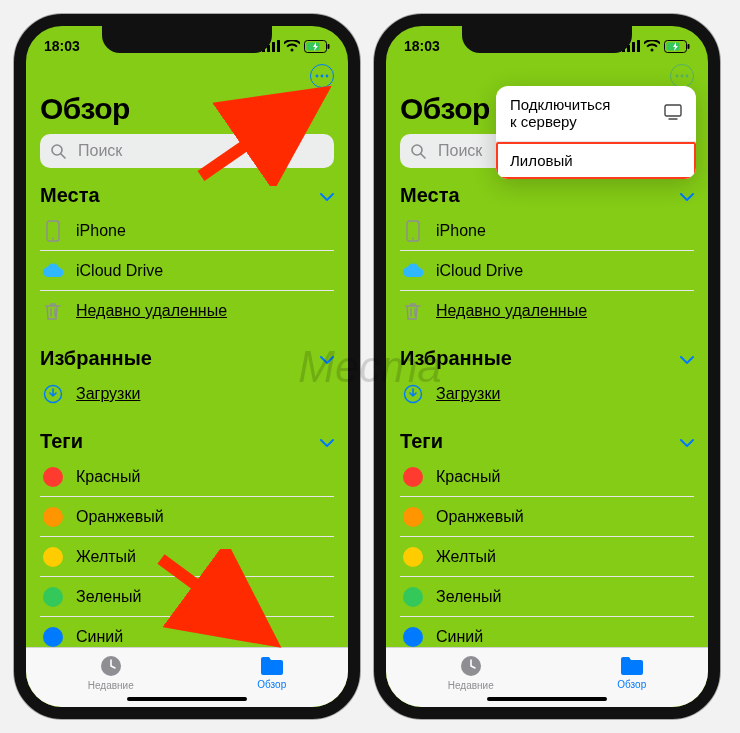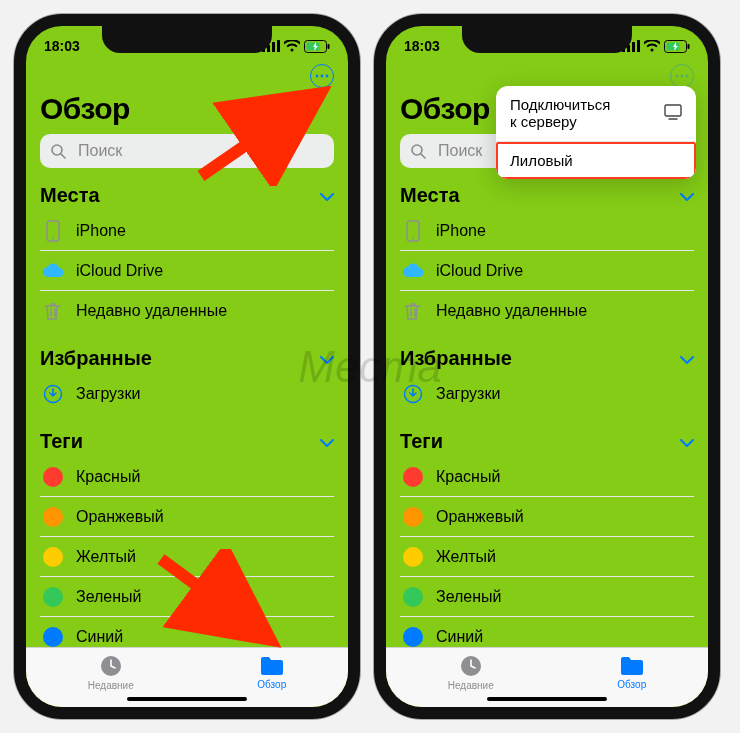--- a/index.html
+++ b/index.html
@@ -31,21 +31,21 @@
   }
   .section-head {
     font-size: 20px; font-weight: 700; display: flex; justify-content: space-between; align-items: center;
     padding: 16px 0 4px;
   }
   .chev { color: #007aff; }
   .list-row {
     display: flex; align-items: center; gap: 12px; height: 40px; font-size: 16px;
     border-bottom: 0.5px solid #e5e5ea; padding: 0 2px;
   }
-  .list-row:last-child { border-bottom: none; }
+  .list-row:last-child { border-bottom: none; text-decoration: underline; }
   .icon-slot { width: 22px; display:flex; justify-content:center; }
   .tag-dot { width: 20px; height: 20px; border-radius: 50%; }
   .tabbar {
     position: absolute; bottom: 0; left: 0; right: 0; height: 60px; background: #f8f8f8;
     border-top: 0.5px solid #d1d1d6; display: flex; justify-content: space-around; align-items: center;
     padding-bottom: 10px;
   }
   .tab { display:flex; flex-direction:column; align-items:center; gap:2px; font-size:10px; }
   .tab.inactive { color:#8e8e93; }
   .tab.active { color:#007aff; font-weight:500; }

